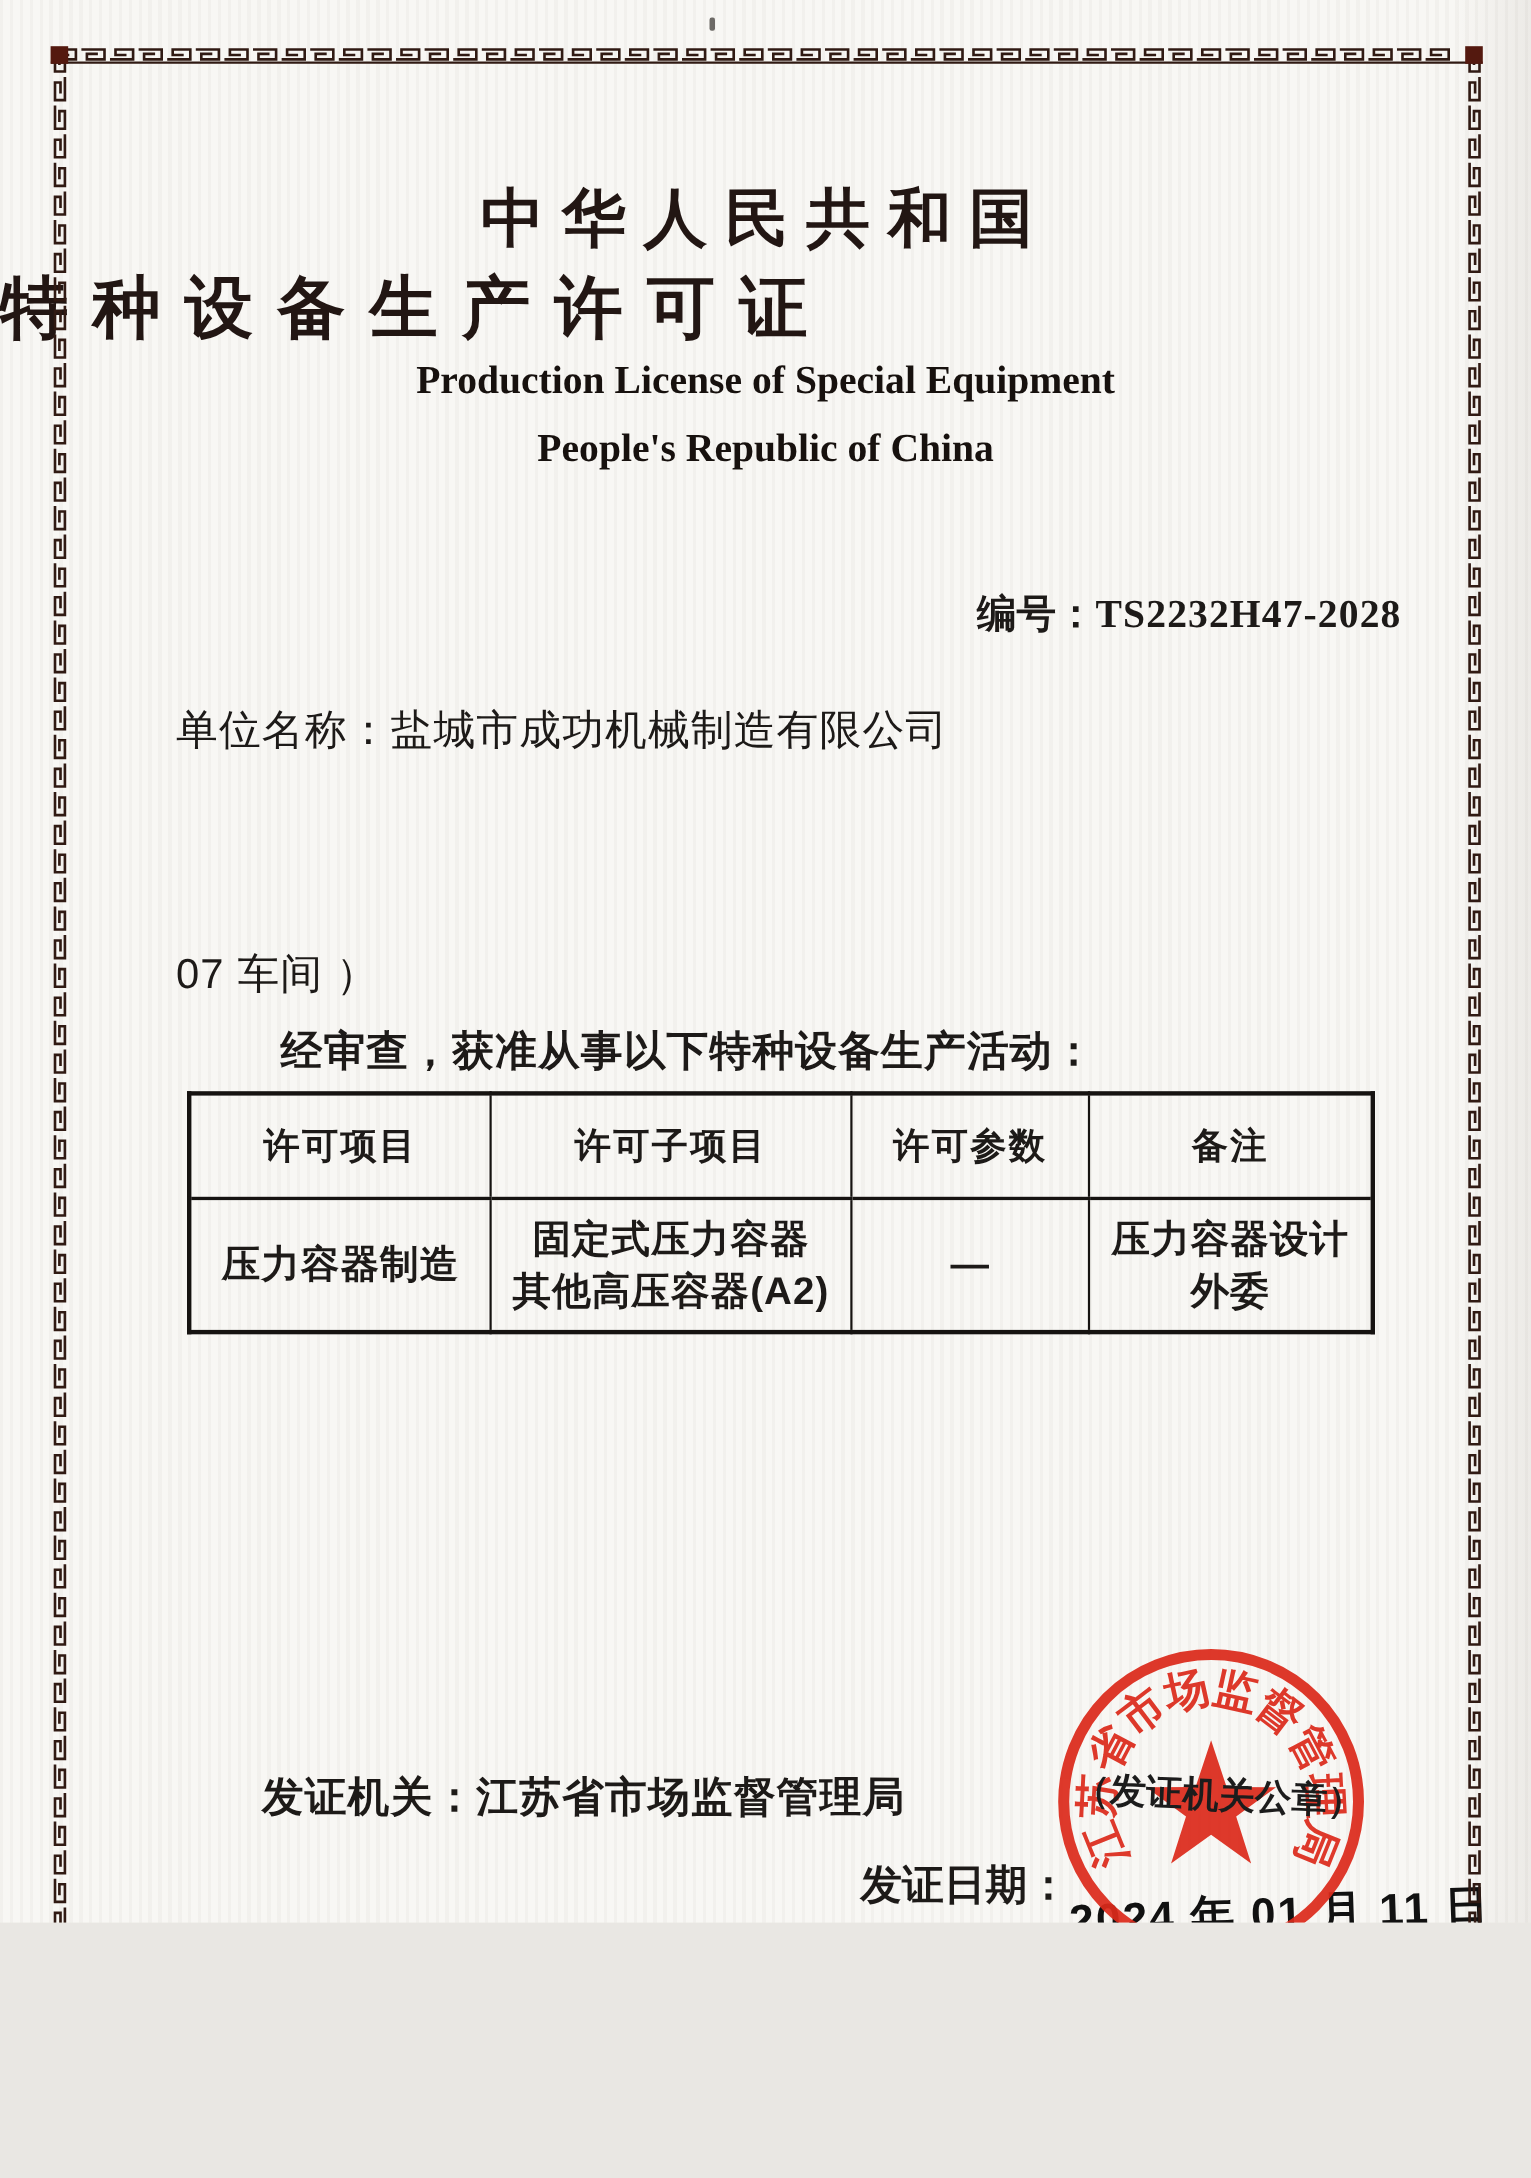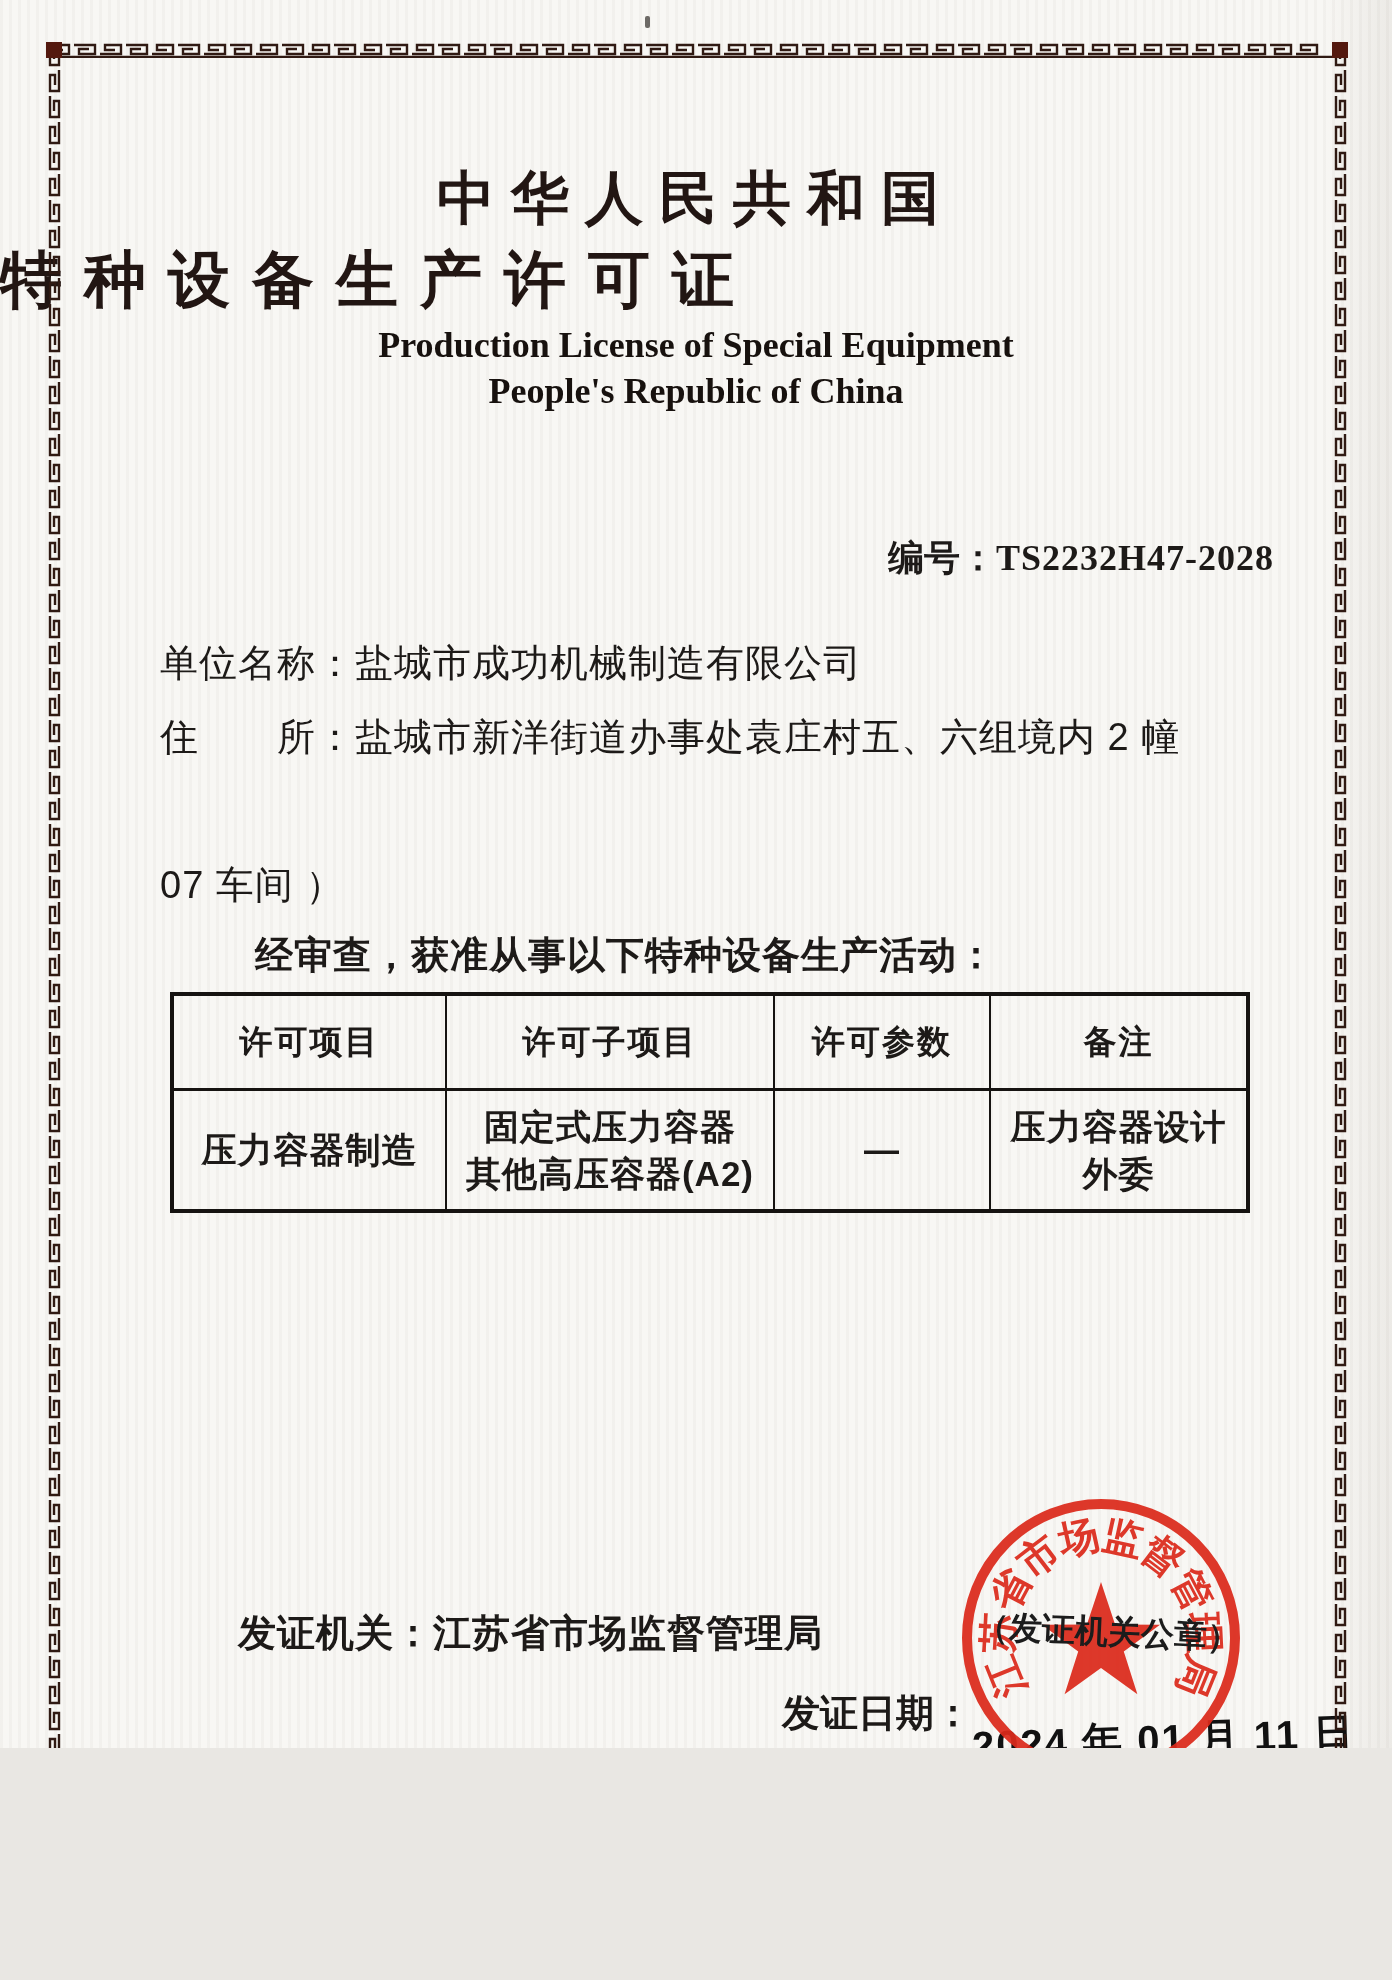--- a/index.html
+++ b/index.html
@@ -12,21 +12,21 @@
     font-family:"Liberation Sans", sans-serif; color:#1d1a18;
   }
   .abs{position:absolute;}
   .cn{font-family:"Liberation Sans", sans-serif;}
   .title-cn1{top:160px; left:0; right:0; text-align:center;
     font-size:58px; font-weight:900; letter-spacing:16px; color:#221613;}
   .title-cn2{top:238px; left:0; right:0; text-align:left;
     font-size:62px; font-weight:900; letter-spacing:22px; color:#221613;}
   .title-en{left:0; right:0; text-align:center;
     font-family:"Liberation Serif", serif; font-weight:bold; font-size:36px; color:#17110e;}
-  .en1{top:324px;} .en2{top:370px;}
+  .en1{top:324px;} .en2{top:386px;}
   .number-line{top:534px; left:888px; font-size:36px; font-weight:600;}
   .number-line .val{font-family:"Liberation Serif", serif; font-weight:600; letter-spacing:1px;}
   .info-line{left:160px; font-size:38px; font-weight:400; letter-spacing:1px; white-space:nowrap;}
   .l-unit{top:638px;} .l-addr{top:712px;} .l-mfg1{top:786px;} .l-mfg2{top:860px;}
   .intro{top:930px; left:255px; font-size:38px; font-weight:700; letter-spacing:1px;}
   table.license{position:absolute; top:992px; left:170px; width:1076px;
     border-collapse:collapse; table-layout:fixed; border:4px solid #161311;}
   table.license th{border:2.5px solid #161311; border-bottom:3.5px solid #161311;
     height:90px; font-size:33px; font-weight:600; letter-spacing:2px;}
   table.license td{border:2.5px solid #161311; height:116px; font-size:35px; font-weight:600;
@@ -80,23 +80,20 @@
   <div class="abs title-en en1">Production License of Special Equipment</div>
   <div class="abs title-en en2">People's Republic of China</div>
 
   <div class="abs cn number-line">
     <span>编号：</span><span class="val">TS2232H47-2028</span>
   </div>
 
   <div class="abs cn info-line l-unit">
     <span>单位名称：</span><span>盐城市成功机械制造有限公司</span>
   </div>
-  <div class="abs cn info-line l-addr">
-    <span>住　　所：</span><span>盐城市新洋街道办事处袁庄村五、六组境内 2 幢</span>
-  </div>
   <div class="abs cn info-line l-mfg2">07 车间 ）</div>
   <div class="abs cn intro">经审查，获准从事以下特种设备生产活动：</div>
 
   <table class="license cn">
     <colgroup>
       <col style="width:274px">
         <col style="width:328px">
         <col style="width:216px">
         <col style="width:258px">
     </colgroup>

